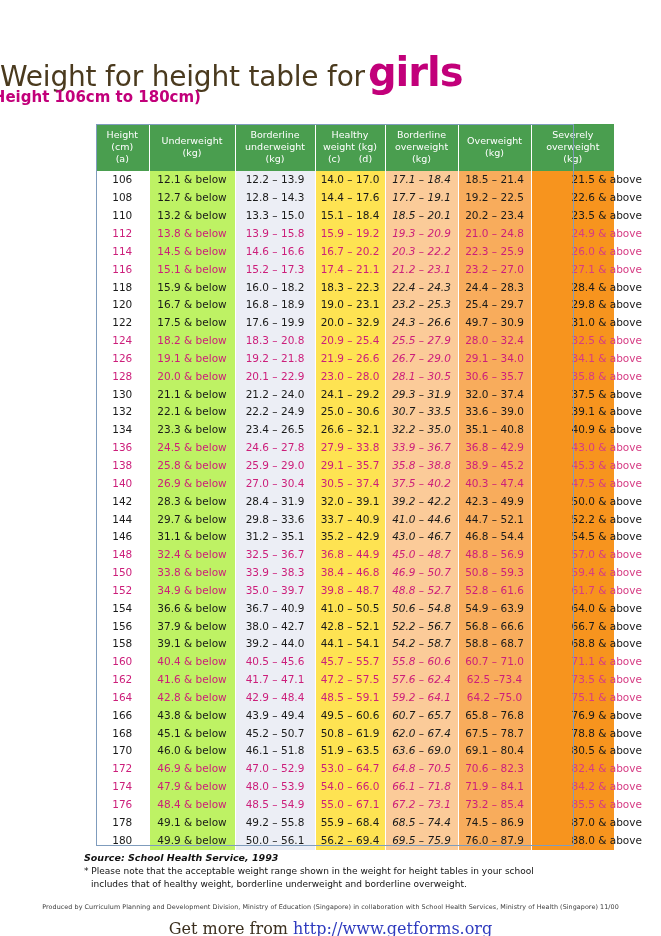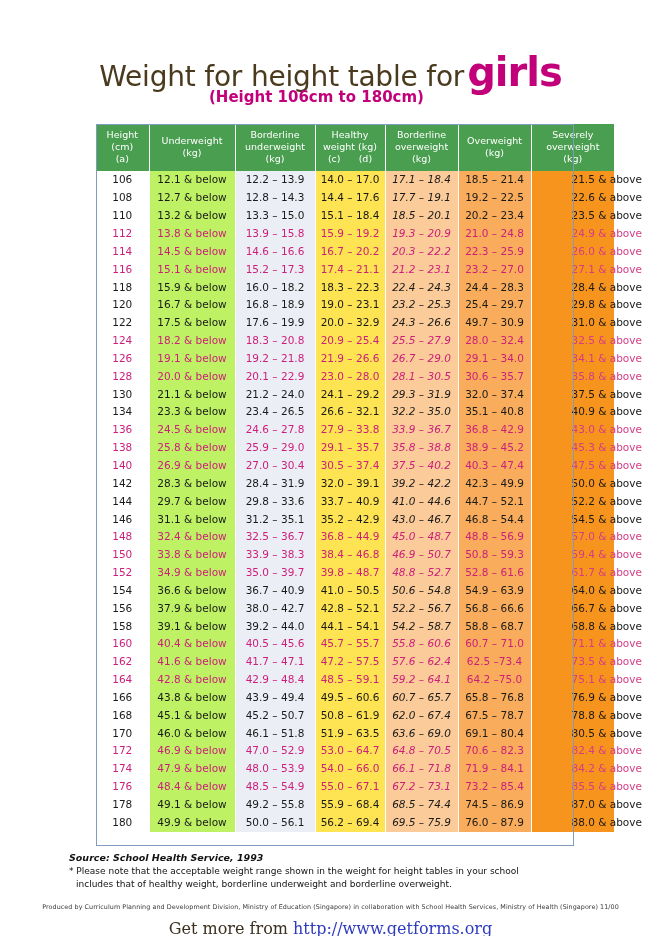--- a/index.html
+++ b/index.html
@@ -20,21 +20,21 @@
     width: 661px;
     height: 936px;
   }
 
   
   .title-block {
     position: absolute;
     left: 0;
     top: 52px;
     width: 661px;
-    text-align: center;
+    text-align: left;
   }
   .title-line1 {
     white-space: nowrap;
     line-height: 1;
     display: block;
   }
   .title-main {
     font-size: 28px;
     color: #4a3a1e;
     font-weight: 400;
@@ -129,21 +129,21 @@
     width: 478px;
     height: 722px;
     border: 1px solid #7f9cbd;
     box-sizing: border-box;
     pointer-events: none;
   }
 
   
   .notes {
     position: absolute;
-    left: 69px;
+    left: 84px;
     top: 851px;
     width: 520px;
   }
   .note-source {
     font-size: 9.5px;
     font-weight: bold;
     font-style: italic;
     color: #111111;
     line-height: 1.45;
   }
@@ -349,20 +349,29 @@
           <tr class="rblack">
             <td class="c-h">130</td>
             <td class="c-uw">21.1 &amp; below</td>
             <td class="c-bu">21.2 – 24.0</td>
             <td class="c-hw">24.1 – 29.2</td>
             <td class="c-bo">29.3 – 31.9</td>
             <td class="c-ow">32.0 – 37.4</td>
             <td class="c-so">37.5 &amp; above</td>
           </tr>
           <tr class="rblack">
+            <td class="c-h">132</td>
+            <td class="c-uw">22.1 &amp; below</td>
+            <td class="c-bu">22.2 – 24.9</td>
+            <td class="c-hw">25.0 – 30.6</td>
+            <td class="c-bo">30.7 – 33.5</td>
+            <td class="c-ow">33.6 – 39.0</td>
+            <td class="c-so">39.1 &amp; above</td>
+          </tr>
+          <tr class="rblack">
             <td class="c-h">134</td>
             <td class="c-uw">23.3 &amp; below</td>
             <td class="c-bu">23.4 – 26.5</td>
             <td class="c-hw">26.6 – 32.1</td>
             <td class="c-bo">32.2 – 35.0</td>
             <td class="c-ow">35.1 – 40.8</td>
             <td class="c-so">40.9 &amp; above</td>
           </tr>
           <tr class="rpink">
             <td class="c-h">136</td>

